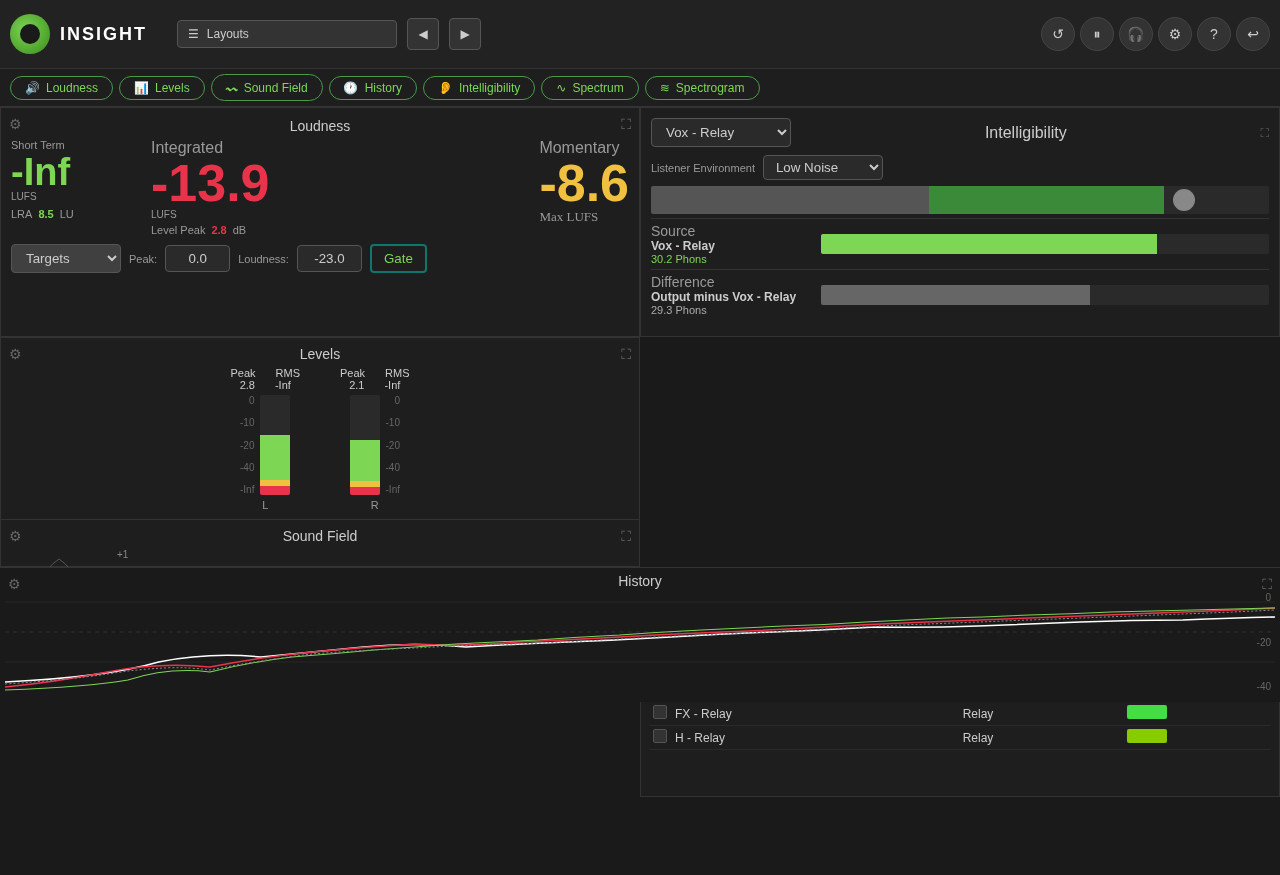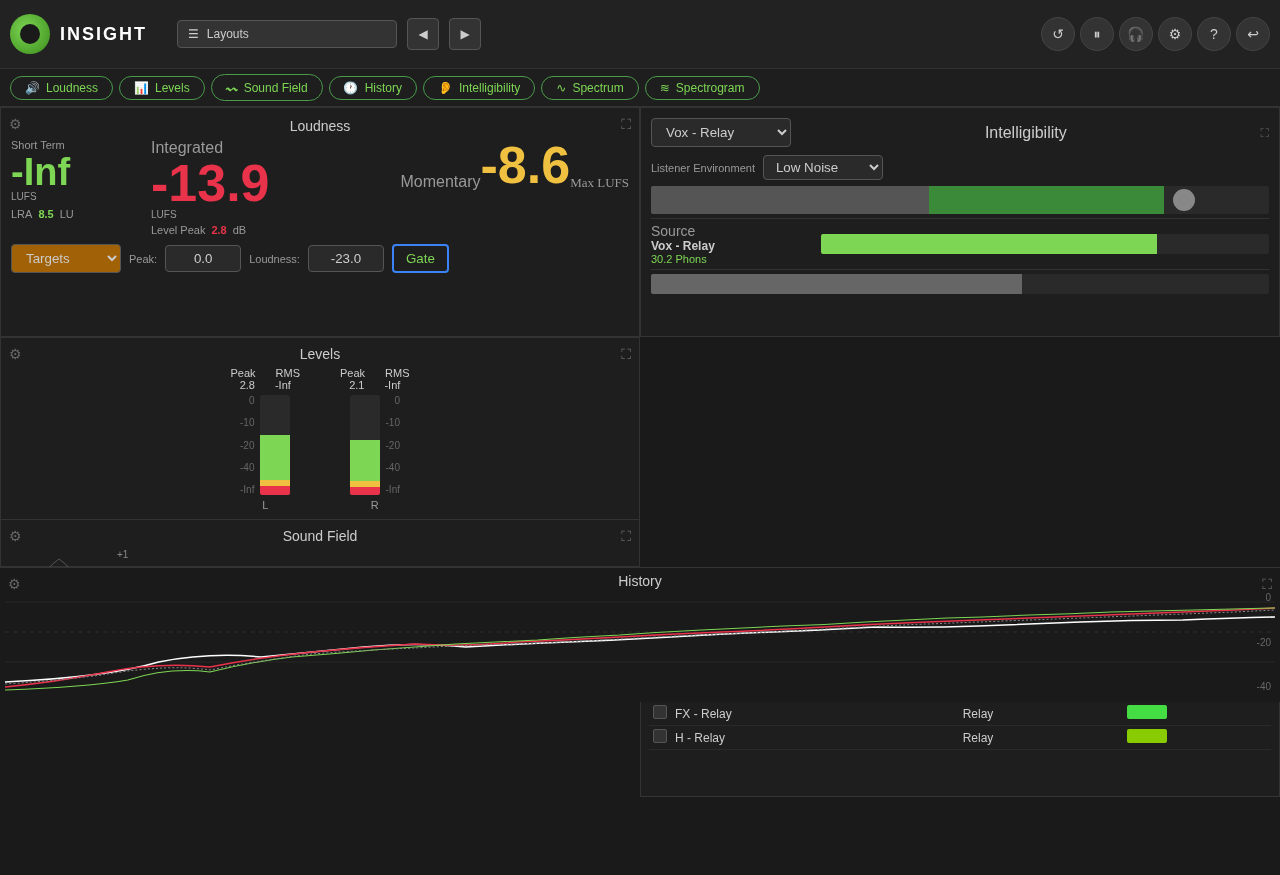--- a/index.html
+++ b/index.html
@@ -192,58 +192,58 @@
       margin-top: 4px;
       font-size: 11px;
       color: #999;
     }
     .true-peak-value {
       color: #e8334a;
       font-weight: bold;
     }
     .momentary-section {
       display: flex;
-      flex-direction: row;
-      align-items: flex-end;
+      flex-direction: column;
+      align-items: flex-start;
     }
     .momentary-value {
       font-size: 52px;
       color: #f0c040;
       font-weight: bold;
       line-height: 1;
     }
     .max-lufs-label { font-size: 13px; color: #999; text-align: right; font-family: Liberation Serif, serif; }
     .loudness-controls {
       display: flex;
       gap: 8px;
       align-items: center;
       margin-top: 8px;
     }
     .targets-dropdown {
-      background: #a16207;
+      background: #404040;
       border: 1px solid #555;
       border-radius: 4px;
       padding: 5px 10px;
       color: #ccc;
       cursor: pointer;
       min-width: 110px;
     }
     .ctrl-input {
       background: #2a2a2a;
       border: 1px solid #555;
       border-radius: 4px;
       padding: 5px 8px;
       color: #ccc;
-      width: 76px;
+      width: 65px;
       text-align: center;
     }
     .ctrl-label { color: #999; font-size: 11px; }
     .gate-btn {
       background: transparent;
-      border: 2px solid #3b82f6;
+      border: 2px solid #0f766e;
       border-radius: 4px;
       padding: 5px 12px;
       color: #7dd654;
       cursor: pointer;
     }
 
     
     .intelligibility-panel {
       grid-column: 2; grid-row: 1;
       padding: 10px;
@@ -674,20 +674,28 @@
           <span>30.2</span>
           <span>Phons</span>
         </div>
       </div>
       <div class="intel-bar-row">
         <div class="intel-source-bar"></div>
       </div>
     </div>
 
     <div class="intel-row">
+      <div class="intel-row-label">
+        <div class="intel-row-name">Difference</div>
+        <div class="intel-row-sub">Output minus Vox - Relay</div>
+        <div class="intel-row-val" style="color:#aaa;">
+          <span>29.3</span>
+          <span>Phons</span>
+        </div>
+      </div>
       <div class="intel-bar-row">
         <div class="intel-diff-bar"></div>
       </div>
     </div>
   </div>
 </div>
 
 <div class="mid-section">
 
   <div style="display:flex; flex-direction:column; height:230px; border:1px solid #333; background:#1e1e1e;">

